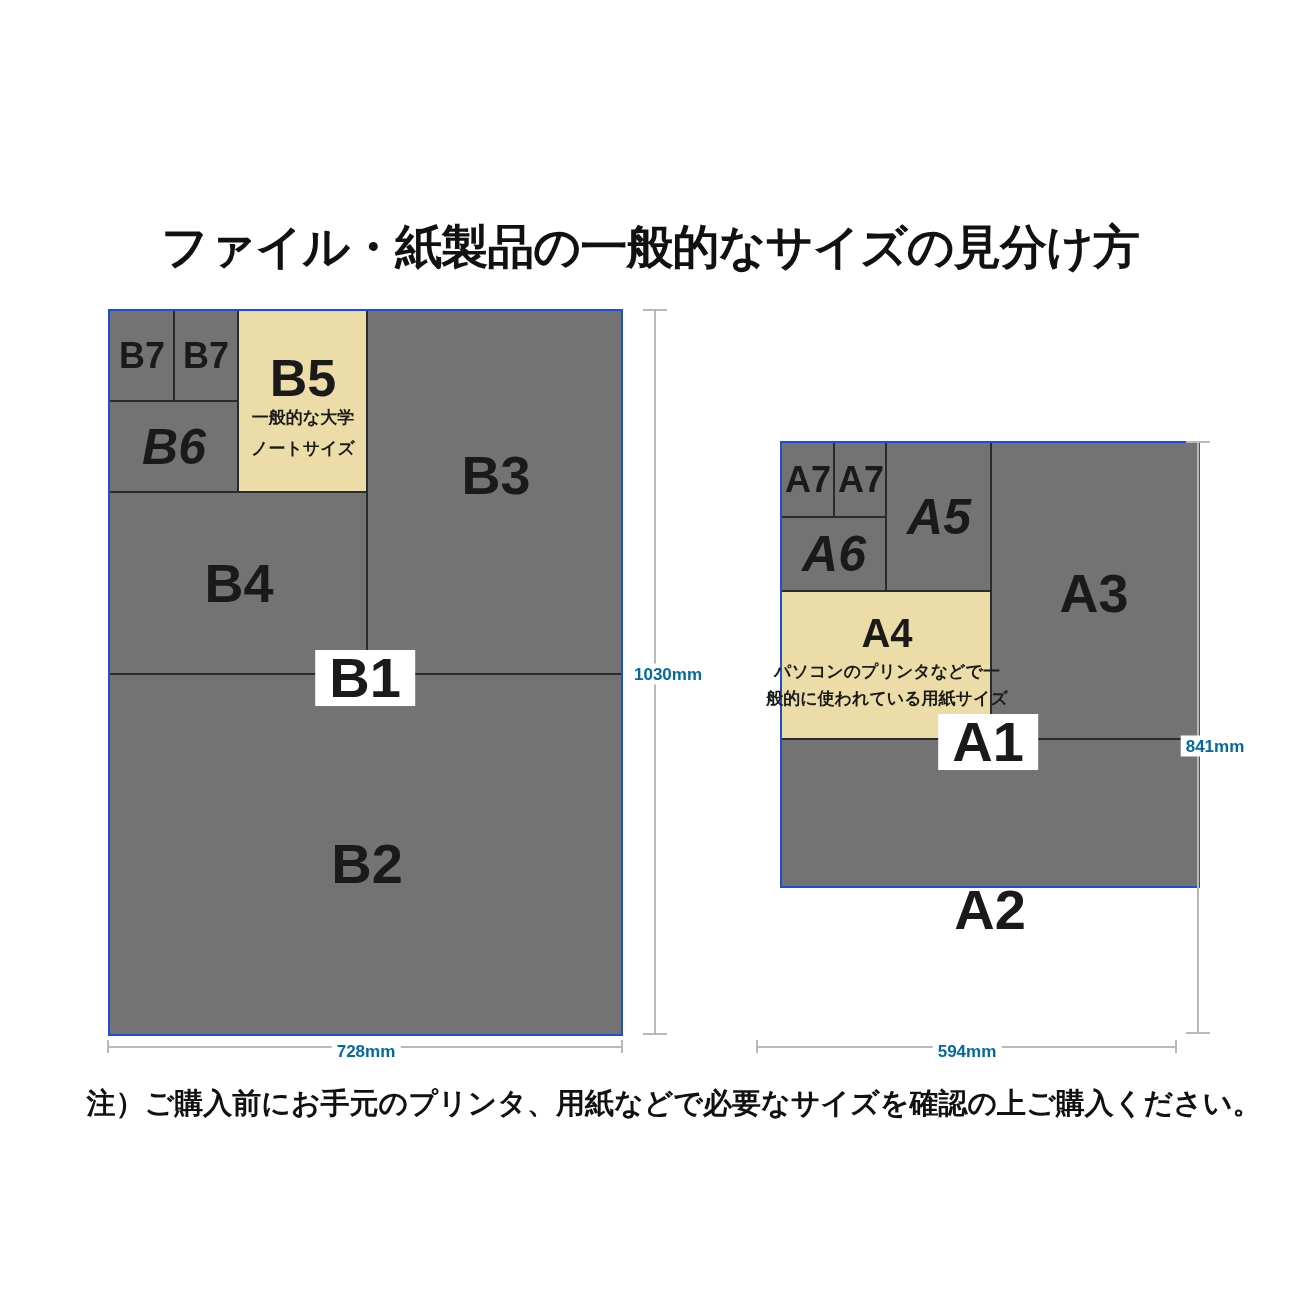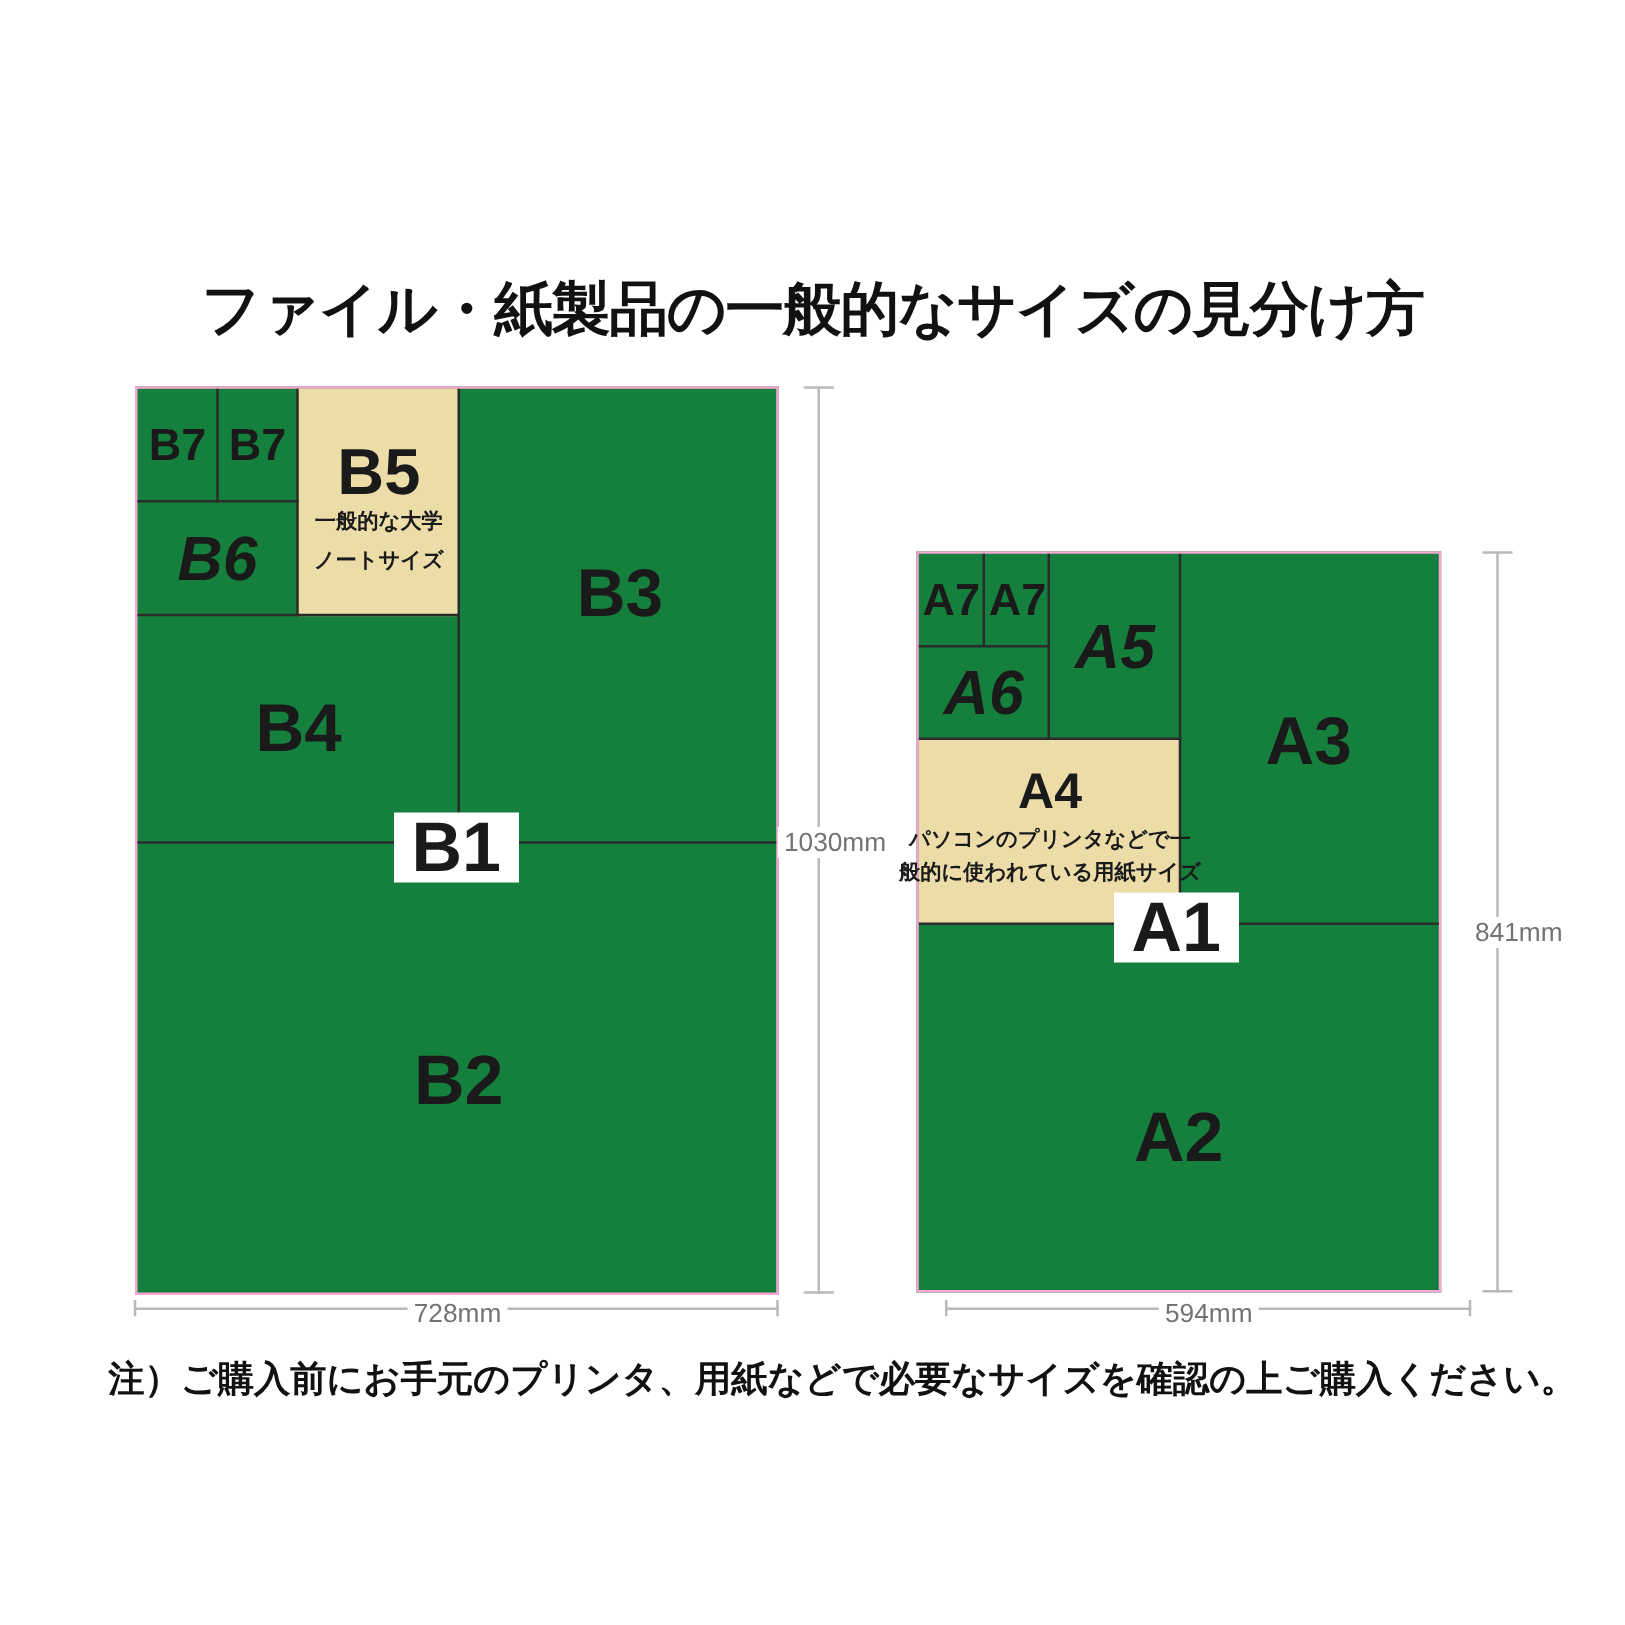--- a/index.html
+++ b/index.html
@@ -4,37 +4,37 @@
 <style>
   html,body{margin:0;padding:0;background:#ffffff;}
   .canvas{
     position:relative;width:1300px;height:1300px;background:#ffffff;overflow:hidden;
     font-family:"Liberation Sans","DejaVu Sans",sans-serif;color:#1a1a1a;
   }
   .title{
     position:absolute;left:0;right:0;top:216px;text-align:center;
     font-size:47px;font-weight:bold;letter-spacing:-1px;white-space:nowrap;color:#111;
   }
-  .panel{position:absolute;border:2px solid #f9a8d4;background:#15803d;box-sizing:border-box;}
+  .panel{position:absolute;border:2px solid #1d4ed8;background:#737373;box-sizing:border-box;}
   .panel-b{left:108px;top:309px;width:515px;height:727px;}
-  .panel-a{left:733px;top:441px;width:420px;height:593px;text-align:center;}
+  .panel-a{left:780px;top:441px;width:420px;height:447px;text-align:center;}
   .hl{position:absolute;background:#EBDCA8;z-index:1;}
   .ln{position:absolute;background:#2b2b2b;z-index:2;}
   .lbl{
     position:absolute;z-index:3;transform:translate(-50%,-50%);
     font-weight:bold;white-space:nowrap;line-height:1;color:#1a1a1a;
   }
   .f56{font-size:56px;} .f54{font-size:54px;} .f52{font-size:52px;}
   .f50{font-size:50px;font-style:italic;} .f48{font-size:40px;} .f36{font-size:36px;}
   .small-note{font-size:17px;font-weight:bold;}
   .on-line{background:#ffffff;padding:0 14px;}
   .dim-ln{position:absolute;background:#b9b9b9;z-index:0;}
   .dim-lbl{
     position:absolute;z-index:4;transform:translate(-50%,-50%);
-    font-size:21px;font-weight:normal;color:#737373;background:#ffffff;
+    font-size:17px;font-weight:bold;color:#0369a1;background:#ffffff;
     padding:2px 5px;white-space:nowrap;line-height:1;
   }
   .footnote{
     position:absolute;left:48px;right:0;top:1084px;text-align:center;
     font-size:29px;font-weight:bold;white-space:nowrap;color:#111;
   }
 </style>
 </head>
 <body>
 

